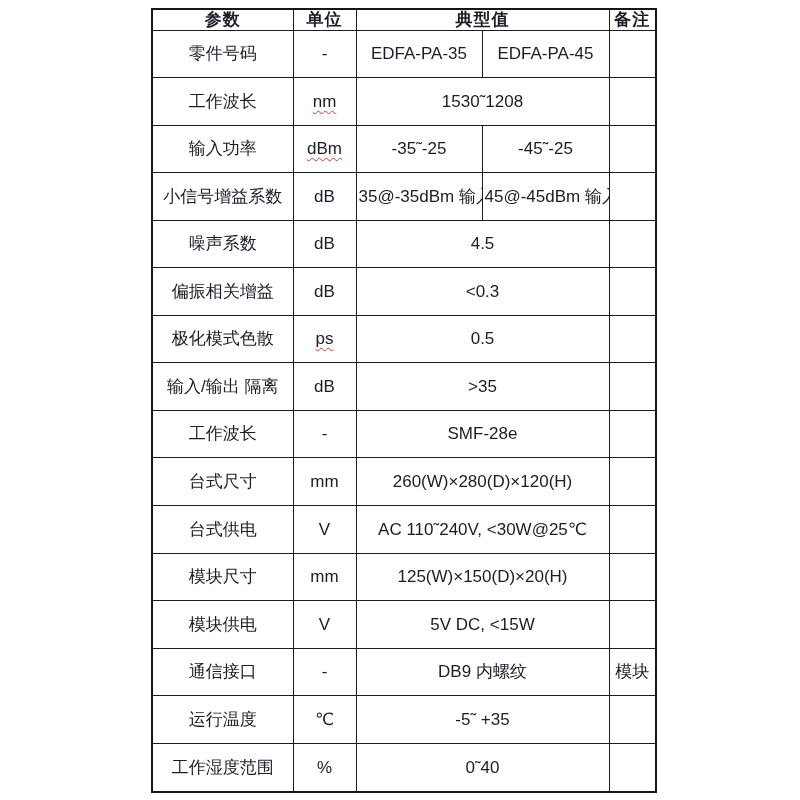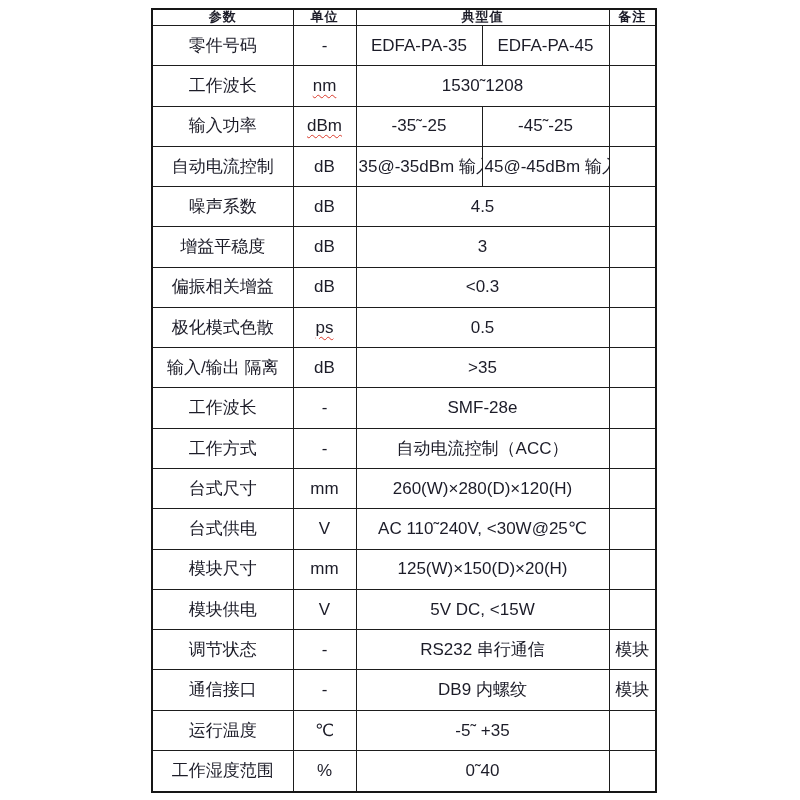--- a/index.html
+++ b/index.html
@@ -34,21 +34,21 @@
     vertical-align: middle;
     padding: 0 2px;
     font-size: 17px;
     line-height: 1.15;
     color: #1c1c28;
     overflow: hidden;
     white-space: nowrap;
   }
   table.spec th {
     font-weight: bold;
-    font-size: 13px;
+    font-size: 17px;
     letter-spacing: 1px;
     margin-left: 40px;
   }
   .wavy {
     text-decoration-line: underline;
     text-decoration-style: wavy;
     text-decoration-color: #d93a2b;
     text-decoration-thickness: 1px;
     text-underline-offset: 3px;
   }
@@ -88,36 +88,30 @@
         <td></td>
       </tr>
       <tr>
         <td>输入功率</td>
         <td><span class="wavy">dBm</span></td>
         <td>-35˜-25</td>
         <td>-45˜-25</td>
         <td></td>
       </tr>
       <tr>
-        <td>自动电流控制</td>
+        <td>小信号增益系数</td>
         <td>dB</td>
         <td>35@-35dBm 输入</td>
         <td>45@-45dBm 输入</td>
         <td></td>
       </tr>
       <tr>
         <td>噪声系数</td>
         <td>dB</td>
         <td colspan="2">4.5</td>
-        <td></td>
-      </tr>
-      <tr>
-        <td>增益平稳度</td>
-        <td>dB</td>
-        <td colspan="2">3</td>
         <td></td>
       </tr>
       <tr>
         <td>偏振相关增益</td>
         <td>dB</td>
         <td colspan="2">&lt;0.3</td>
         <td></td>
       </tr>
       <tr>
         <td>极化模式色散</td>
@@ -131,26 +125,20 @@
         <td colspan="2">&gt;35</td>
         <td></td>
       </tr>
       <tr>
         <td>工作波长</td>
         <td>-</td>
         <td colspan="2">SMF-28e</td>
         <td></td>
       </tr>
       <tr>
-        <td>工作方式</td>
-        <td>-</td>
-        <td colspan="2">自动电流控制（ACC）</td>
-        <td></td>
-      </tr>
-      <tr>
         <td>台式尺寸</td>
         <td>mm</td>
         <td colspan="2">260(W)×280(D)×120(H)</td>
         <td></td>
       </tr>
       <tr>
         <td>台式供电</td>
         <td>V</td>
         <td colspan="2">AC 110˜240V, &lt;30W@25℃</td>
         <td></td>
@@ -161,26 +149,20 @@
         <td colspan="2">125(W)×150(D)×20(H)</td>
         <td></td>
       </tr>
       <tr>
         <td>模块供电</td>
         <td>V</td>
         <td colspan="2">5V DC, &lt;15W</td>
         <td></td>
       </tr>
       <tr>
-        <td>调节状态</td>
-        <td>-</td>
-        <td colspan="2">RS232 串行通信</td>
-        <td>模块</td>
-      </tr>
-      <tr>
         <td>通信接口</td>
         <td>-</td>
         <td colspan="2">DB9 内螺纹</td>
         <td>模块</td>
       </tr>
       <tr>
         <td>运行温度</td>
         <td>℃</td>
         <td colspan="2">-5˜ +35</td>
         <td></td>

